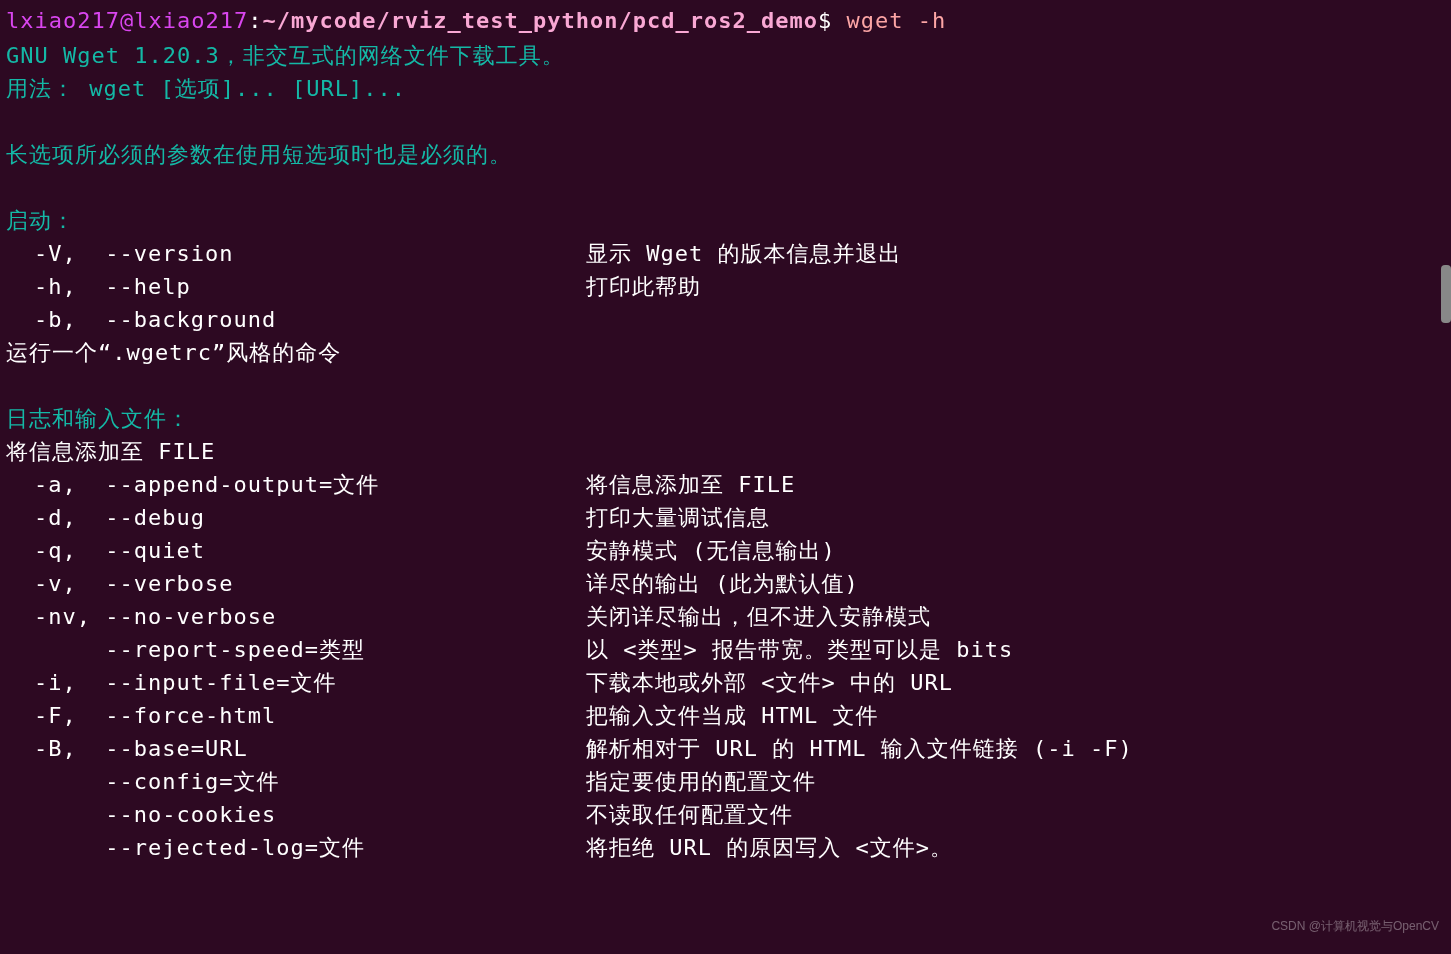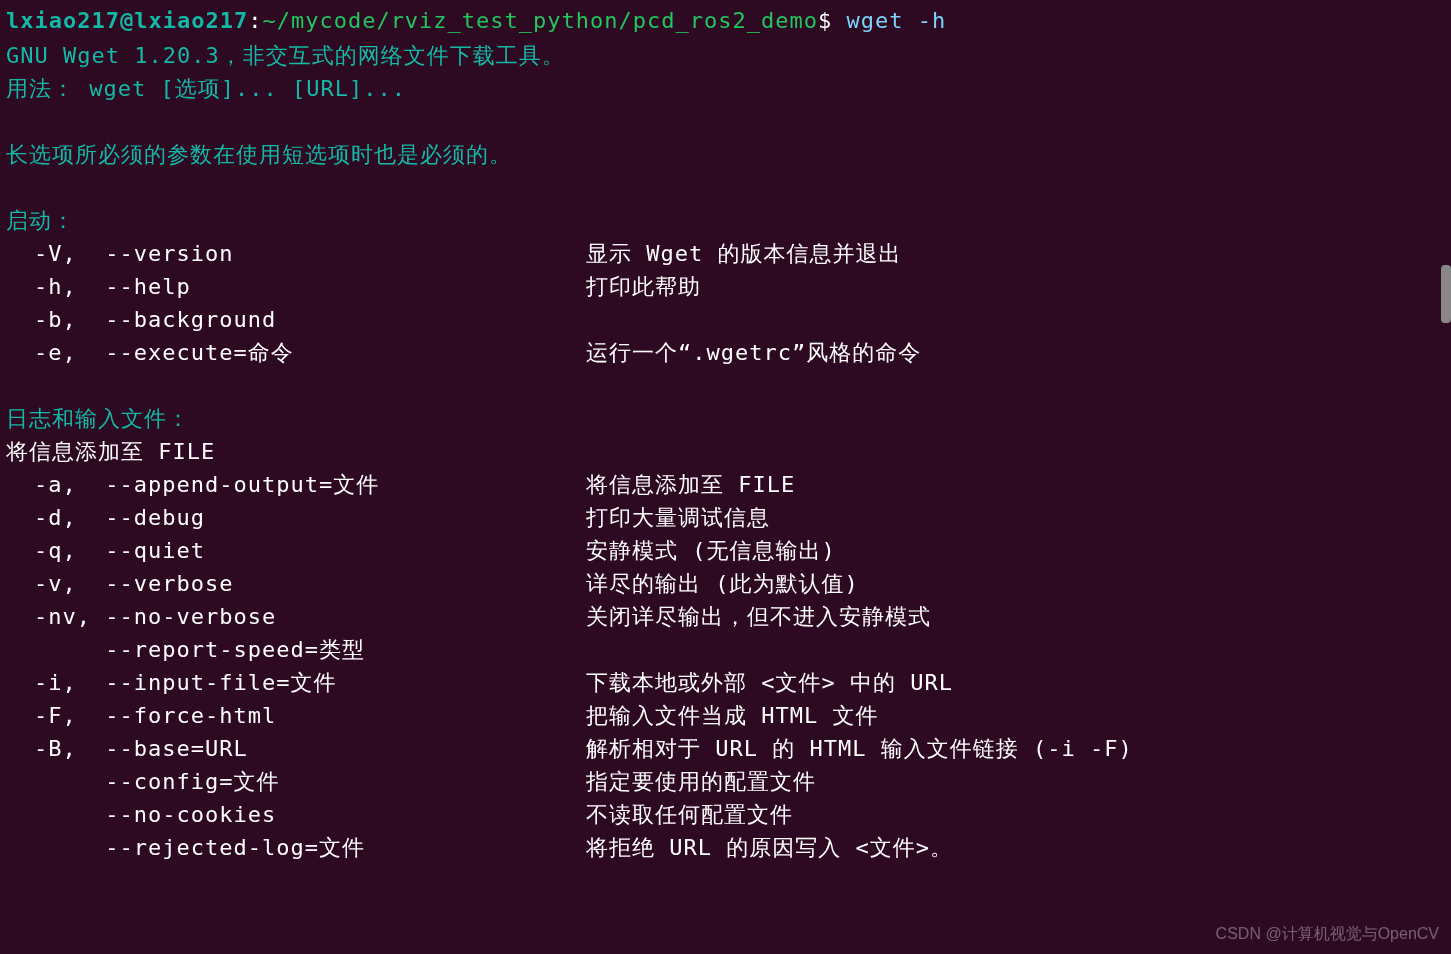--- a/index.html
+++ b/index.html
@@ -17,32 +17,32 @@
       letter-spacing: 1px;
       width: 1451px;
       height: 954px;
       overflow: hidden;
       position: relative;
     }
     .prompt-line {
       margin-bottom: 2px;
     }
     .user-host {
-      color: #14b8a6;
-      font-weight: bold;
+      color: #d946ef;
+      font-weight: normal;
     }
     .path {
-      color: #22c55e;
-      font-weight: normal;
+      color: #f9a8d4;
+      font-weight: bold;
     }
     .colon-dollar {
       color: #ffffff;
     }
     .command {
-      color: #7dd3fc;
+      color: #fca5a5;
     }
     .output-line {
       color: #14b8a6;
       white-space: pre;
     }
     .blank-line {
       height: 1.5em;
     }
     .option-line {
       display: flex;
@@ -50,23 +50,23 @@
     }
     .option-flags {
       min-width: 580px;
       padding-left: 28px;
     }
     .option-desc {
       flex: 1;
     }
     .watermark {
       position: absolute;
-      bottom: 8px;
+      bottom: 19px;
       right: 12px;
-      font-size: 16px;
+      font-size: 12px;
       color: rgba(255,255,255,0.35);
       font-family: sans-serif;
       letter-spacing: 0;
       margin-left: 34px;
     }
     .scrollbar {
       position: absolute;
       right: 0;
       top: 265px;
       width: 10px;
@@ -88,32 +88,32 @@
 <div class="blank-line"></div>
 
 <div class="output-line">长选项所必须的参数在使用短选项时也是必须的。</div>
 
 <div class="blank-line"></div>
 
 <div class="output-line">启动：</div>
 <div class="option-line"><span class="option-flags">-V,  --version</span><span class="option-desc">显示 Wget 的版本信息并退出</span></div>
 <div class="option-line"><span class="option-flags">-h,  --help</span><span class="option-desc">打印此帮助</span></div>
 <div class="option-line"><span class="option-flags">-b,  --background</span></div>
-<div class="option-line"><span class="option-flags">-e,  --execute=命令</span><span class="option-desc">运行一个“.wgetrc”风格的命令</span></div>
+<div class="option-line"><span class="option-desc">运行一个“.wgetrc”风格的命令</span></div>
 
 <div class="blank-line"></div>
 
 <div class="output-line">日志和输入文件：</div>
 <div class="option-line"><span class="option-desc">将信息添加至 FILE</span></div>
 <div class="option-line"><span class="option-flags">-a,  --append-output=文件</span><span class="option-desc">将信息添加至 FILE</span></div>
 <div class="option-line"><span class="option-flags">-d,  --debug</span><span class="option-desc">打印大量调试信息</span></div>
 <div class="option-line"><span class="option-flags">-q,  --quiet</span><span class="option-desc">安静模式 (无信息输出)</span></div>
 <div class="option-line"><span class="option-flags">-v,  --verbose</span><span class="option-desc">详尽的输出 (此为默认值)</span></div>
 <div class="option-line"><span class="option-flags">-nv, --no-verbose</span><span class="option-desc">关闭详尽输出，但不进入安静模式</span></div>
-<div class="option-line"><span class="option-flags">     --report-speed=类型</span></div>
+<div class="option-line"><span class="option-flags">     --report-speed=类型</span><span class="option-desc">以 &lt;类型&gt; 报告带宽。类型可以是 bits</span></div>
 <div class="option-line"><span class="option-flags">-i,  --input-file=文件</span><span class="option-desc">下载本地或外部 &lt;文件&gt; 中的 URL</span></div>
 <div class="option-line"><span class="option-flags">-F,  --force-html</span><span class="option-desc">把输入文件当成 HTML 文件</span></div>
 <div class="option-line"><span class="option-flags">-B,  --base=URL</span><span class="option-desc">解析相对于 URL 的 HTML 输入文件链接 (-i -F)</span></div>
 <div class="option-line"><span class="option-flags">     --config=文件</span><span class="option-desc">指定要使用的配置文件</span></div>
 <div class="option-line"><span class="option-flags">     --no-cookies</span><span class="option-desc">不读取任何配置文件</span></div>
 <div class="option-line"><span class="option-flags">     --rejected-log=文件</span><span class="option-desc">将拒绝 URL 的原因写入 &lt;文件&gt;。</span></div>
 
 <div class="watermark">CSDN @计算机视觉与OpenCV</div>
 <div class="scrollbar"></div>
 

